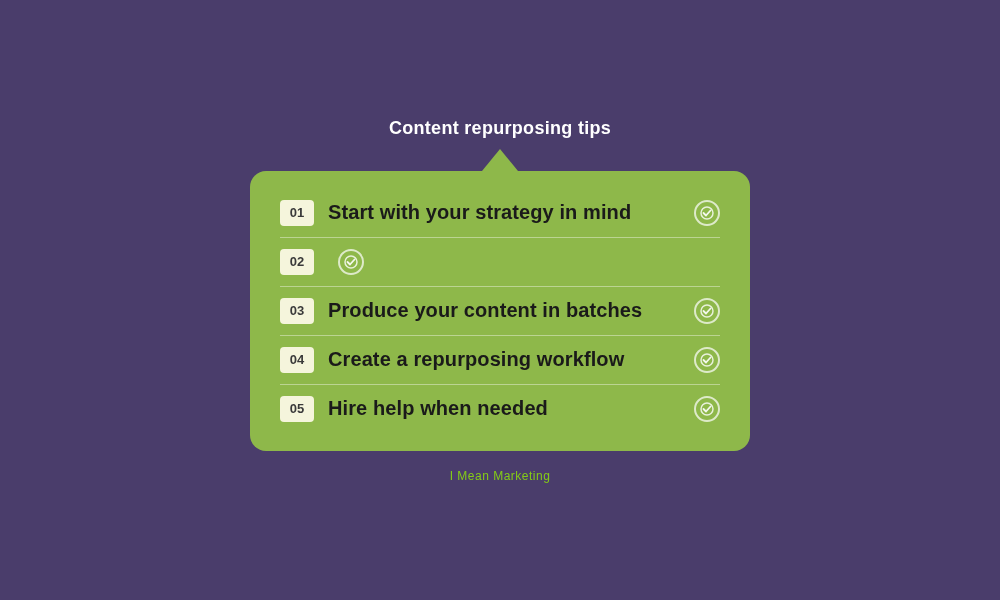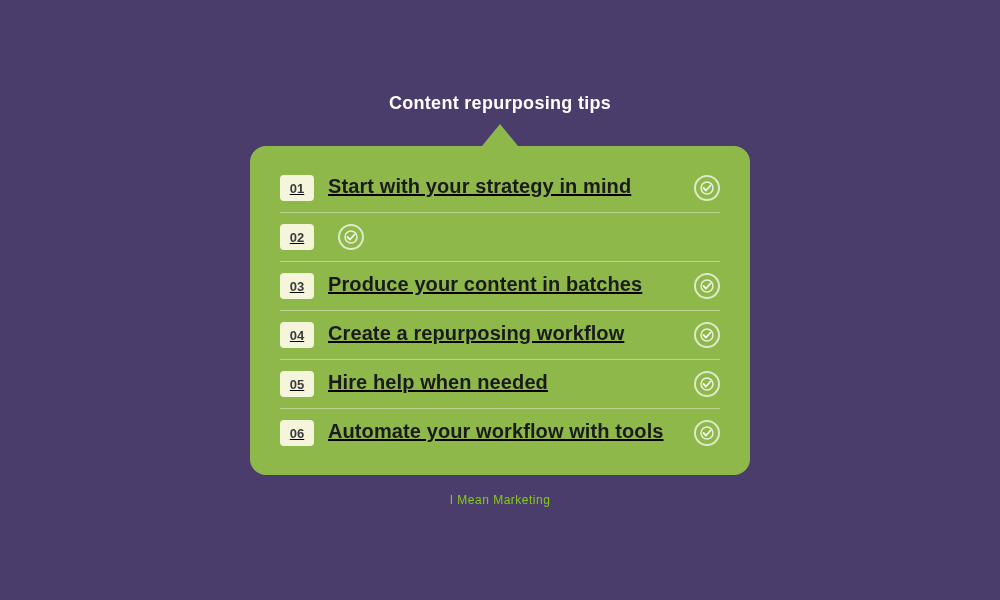--- a/index.html
+++ b/index.html
@@ -40,24 +40,23 @@
       background: #8eb84a;
       border-radius: 16px;
       padding: 18px 30px 18px 30px;
       width: 500px;
       position: relative;
       z-index: 1;
     }
 
     .list-item {
       display: flex;
-      align-items: flex-start;
+      align-items: center;
       padding: 11px 0;
       border-bottom: 1px solid rgba(255,255,255,0.4);
-      text-decoration: underline;
     }
 
     .list-item:last-child {
       border-bottom: none;
     }
 
     .item-number {
       background: #f5f5dc;
       color: #3a3a3a;
       font-weight: 700;
@@ -157,25 +156,15 @@
     <div class="list-item">
       <div class="item-number">05</div>
       <span class="item-label">Hire help when needed</span>
       <div class="check-icon">
         <svg viewBox="0 0 14 14" fill="none" xmlns="http://www.w3.org/2000/svg">
           <circle cx="7" cy="7" r="6" stroke="rgba(255,255,255,0.8)" stroke-width="1.5"></circle>
           <polyline points="3.5,7 6,9.5 10.5,4.5" stroke="rgba(255,255,255,0.9)" stroke-width="1.8" fill="none" stroke-linecap="round" stroke-linejoin="round"></polyline>
         </svg>
       </div>
     </div>
-    <div class="list-item">
-      <div class="item-number">06</div>
-      <span class="item-label">Automate your workflow with tools</span>
-      <div class="check-icon">
-        <svg viewBox="0 0 14 14" fill="none" xmlns="http://www.w3.org/2000/svg">
-          <circle cx="7" cy="7" r="6" stroke="rgba(255,255,255,0.8)" stroke-width="1.5"></circle>
-          <polyline points="3.5,7 6,9.5 10.5,4.5" stroke="rgba(255,255,255,0.9)" stroke-width="1.8" fill="none" stroke-linecap="round" stroke-linejoin="round"></polyline>
-        </svg>
-      </div>
-    </div>
   </div>
 
 <p class="footer-text">I Mean Marketing</p>
 
 </body></html>

